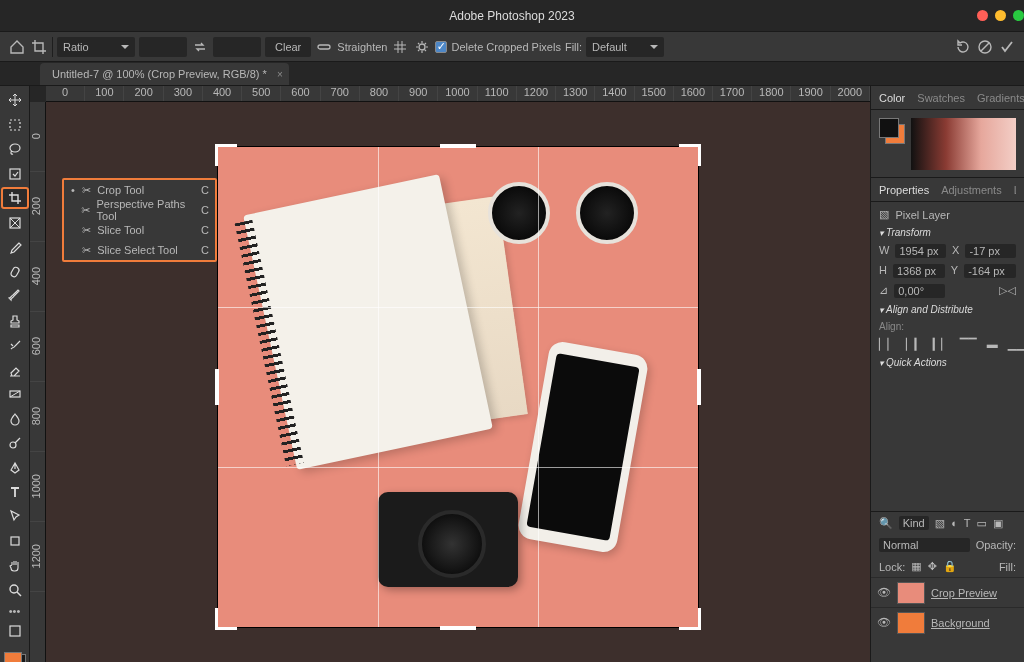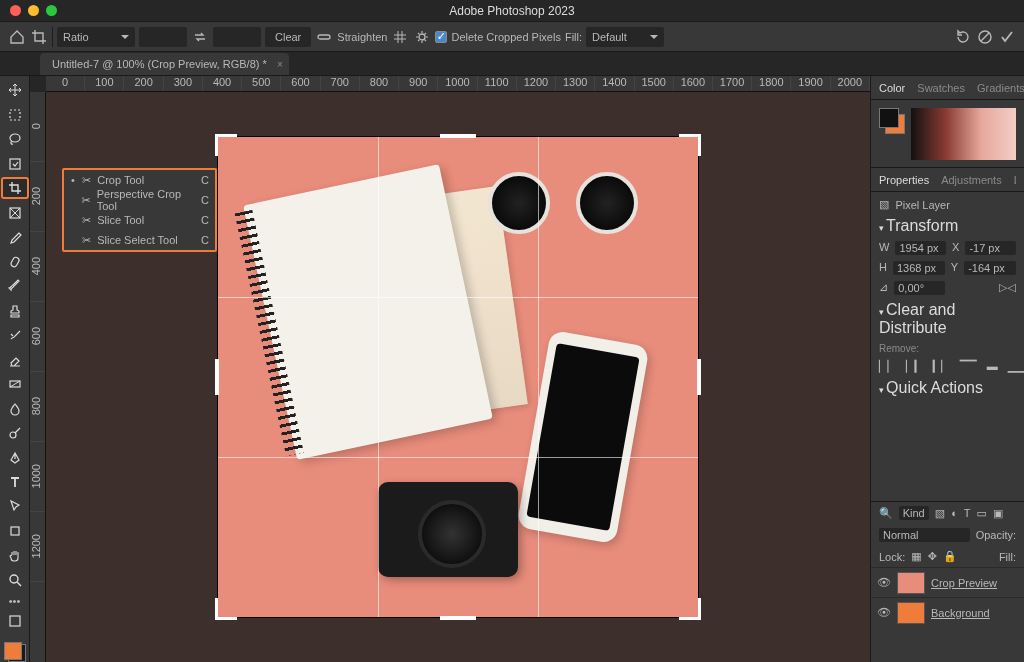--- a/index.html
+++ b/index.html
@@ -13,21 +13,21 @@
     --fg-bright:#dcdcdc;
     --border:#1a1a1a;
     --sel-orange:#f07c3b;
     --canvas-bg:#3d2f2c;
     --flatlay:#e88c7b;
   }
   *{box-sizing:border-box;margin:0;padding:0;font-family:-apple-system,Helvetica,Arial,sans-serif;font-size:11px;color:var(--fg-main);user-select:none;}
   html,body{width:1024px;height:662px;background:var(--bg-main);overflow:hidden;}
 
   
-  .titlebar{height:22px;background:var(--bg-dark);display:flex;align-items:center;position:relative;border-bottom:1px solid var(--border);}
+  .titlebar{height:32px;background:var(--bg-dark);display:flex;align-items:center;position:relative;border-bottom:1px solid var(--border);justify-content:flex-end;}
   .traffic{display:flex;gap:7px;padding-left:10px;}
   .traffic span{width:11px;height:11px;border-radius:50%;display:block;}
   .tl-red{background:#ff5f57;}
   .tl-yellow{background:#febc2e;}
   .tl-green{background:#28c840;}
   .titlebar .title{position:absolute;left:0;right:0;text-align:center;color:var(--fg-bright);font-size:12px;}
 
   
   .optbar{height:30px;background:var(--bg-panel);display:flex;align-items:center;gap:4px;padding:0 8px;border-bottom:1px solid var(--border);}
   .optbar .ic{width:18px;height:18px;display:flex;align-items:center;justify-content:center;}
@@ -103,21 +103,21 @@
   .panelhdr{display:flex;gap:12px;height:24px;align-items:center;padding:0 8px;border-bottom:1px solid var(--border);}
   .panelhdr span{color:var(--fg-dim);}
   .panelhdr .active{color:var(--fg-bright);}
   .colorpanel{height:68px;padding:8px;display:flex;gap:6px;align-items:flex-start;border-bottom:1px solid var(--border);}
   .fgbg{width:26px;height:26px;position:relative;}
   .fgbg::before{content:"";position:absolute;right:0;bottom:0;width:18px;height:18px;background:var(--sel-orange);border:1px solid #777;}
   .fgbg::after{content:"";position:absolute;left:0;top:0;width:18px;height:18px;background:#111;border:1px solid #777;}
   .ramp{flex:1;height:52px;background:linear-gradient(90deg,#111,#8a3b33,#e6a79c,#f3cec6);}
 
   .proppanel{flex:1;overflow:hidden;padding:6px 8px;display:flex;flex-direction:column;gap:6px;border-bottom:1px solid var(--border);}
-  .proppanel .sect{font-size:16px;color:var(--fg-bright);}
+  .proppanel .sect{font-size:10px;color:var(--fg-bright);font-style:italic;}
   .proppanel .sect::before{content:"▾ ";font-size:9px;}
   .dimrow{display:flex;gap:6px;font-size:10px;color:var(--fg-dim);}
   .dimrow .fld{background:var(--bg-input);padding:1px 4px;border-radius:2px;flex:1;}
   .qa .btn2{background:#2d2d2d;height:22px;display:flex;align-items:center;justify-content:center;margin-top:4px;border-radius:2px;}
 
   .layerspanel{height:160px;display:flex;flex-direction:column;}
   .layerctrl{display:flex;align-items:center;gap:6px;padding:4px 8px;font-size:10px;color:var(--fg-dim);}
   .layerctrl .sel{background:var(--bg-input);padding:1px 4px;border-radius:2px;}
   .layerlist{flex:1;overflow:auto;}
   .layerrow{display:flex;align-items:center;height:30px;padding:0 6px;gap:6px;border-top:1px solid #2a2a2a;}
@@ -392,21 +392,21 @@
     <div class="flyout" id="flyout">
         <div class="row">
           <span class="dot">•</span>
     <span>✂</span>
     <span>Crop Tool</span>
     <span class="key">C</span>
         </div>
         <div class="row">
           <span class="dot"></span>
     <span>✂</span>
-    <span>Perspective Crop Tool</span>
+    <span>Perspective Paths Tool</span>
     <span class="key">C</span>
         </div>
         <div class="row">
           <span class="dot"></span>
     <span>✂</span>
     <span>Slice Tool</span>
     <span class="key">C</span>
         </div>
         <div class="row">
           <span class="dot"></span>
@@ -451,22 +451,22 @@
           <span class="fld">1368 px</span>
         <span>Y</span>
           <span class="fld">-164 px</span>
       </div>
       <div class="dimrow">
         <span>⊿</span>
           <span class="fld">0,00°</span>
         <span style="flex:1"></span>
           <span>▷◁</span>
       </div>
-      <div class="sect">Clear and Distribute</div>
-      <div style="font-size:10px;color:var(--fg-dim);">Remove:</div>
+      <div class="sect">Align and Distribute</div>
+      <div style="font-size:10px;color:var(--fg-dim);">Align:</div>
       <div class="dimrow" style="gap:10px;color:var(--fg-dim);">
         <span>▏▏</span>
         <span>▏▎</span>
         <span>▎▏</span>
         <span>▔▔</span>
         <span>▬</span>
         <span>▁▁</span>
       </div>
       <div class="sect">Quick Actions</div>
     </div>

